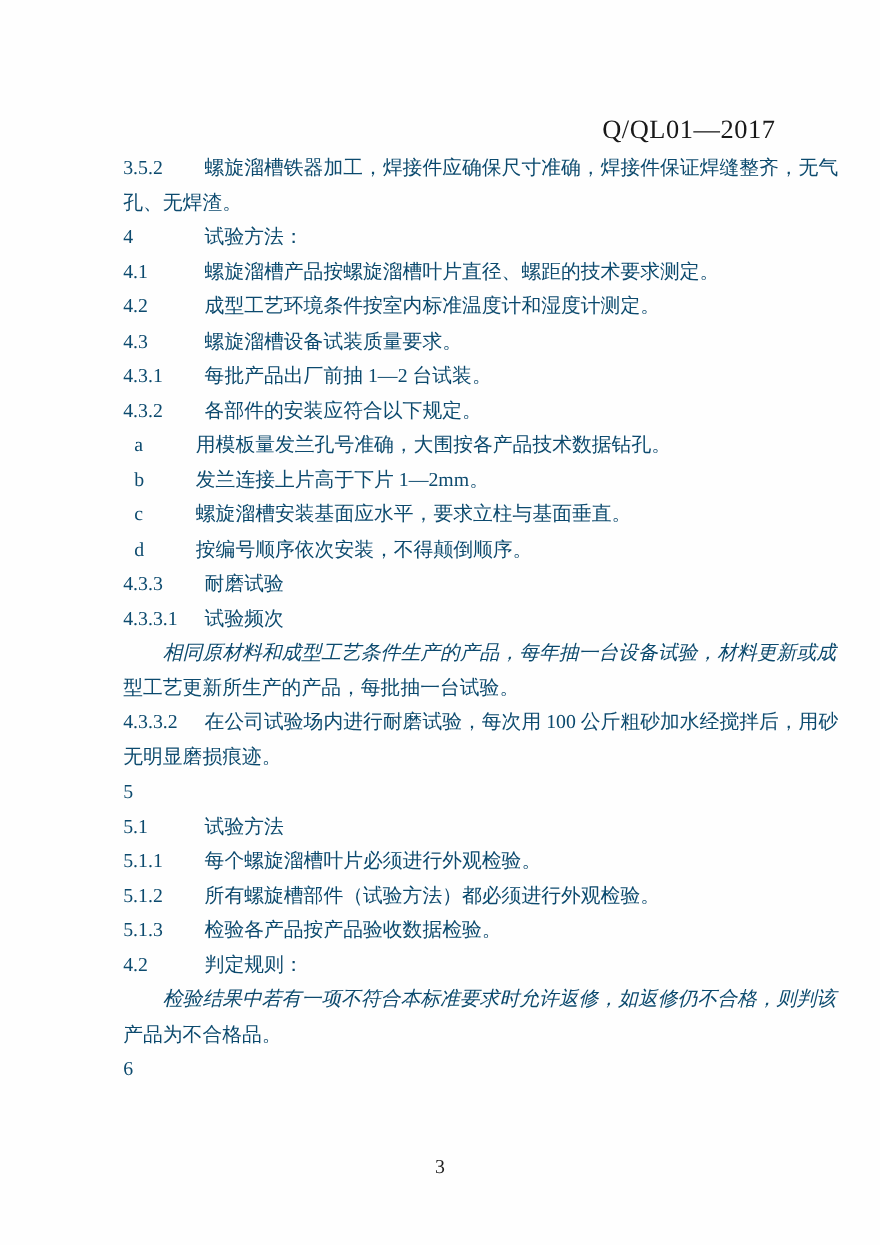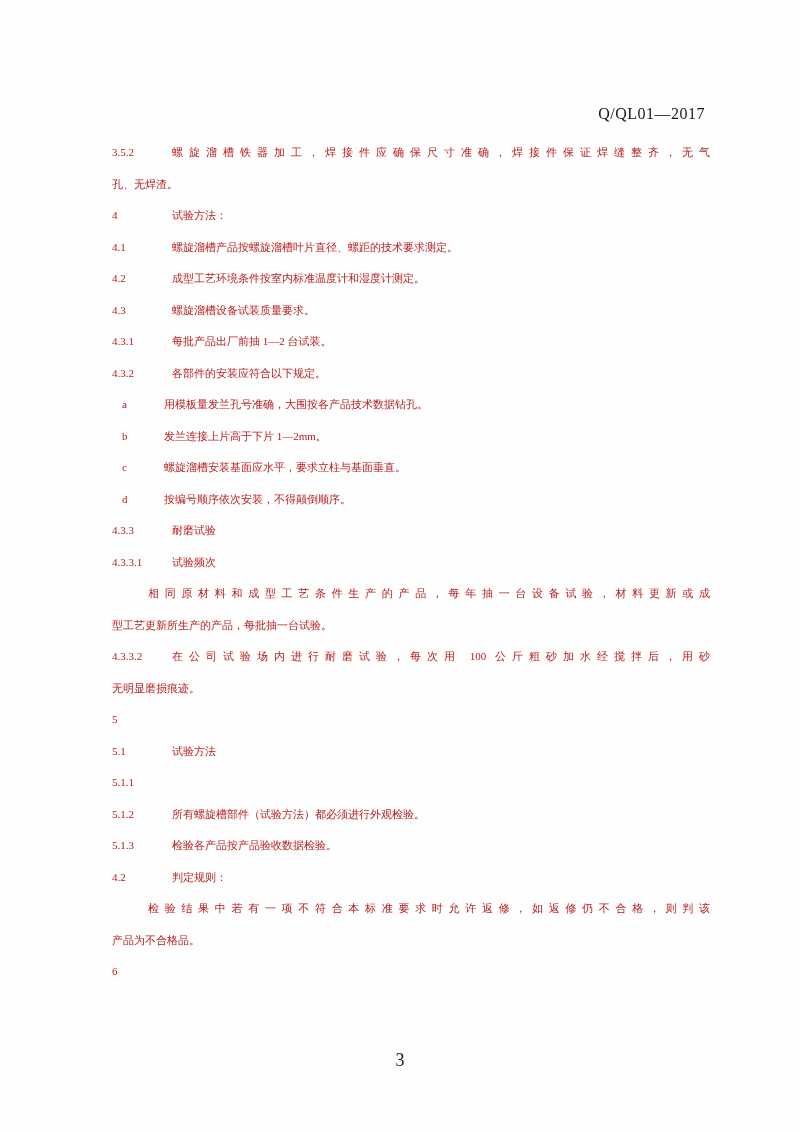--- a/index.html
+++ b/index.html
@@ -17,52 +17,54 @@
     background: #fefefe;
     color: #1e1e1e;
     overflow: hidden;
   }
   .doc-header {
     position: absolute;
     top: 105px;
     left: 0;
     right: 95px;
     text-align: right;
-    font-size: 16px;
+    font-size: 24px;
     letter-spacing: 0.5px;
     color: #181818;
   }
   .doc-body {
     position: absolute;
     top: 137px;
     left: 112px;
     width: 598px;
   }
   .line {
     display: flex;
     height: 31.5px;
     line-height: 31.5px;
-    font-size: 11px;
+    font-size: 18px;
     white-space: nowrap;
-    color: #b91c1c;
+    color: #0c4a6e;
+    gap: 14px;
   }
   .line .num {
     flex: 0 0 auto;
     min-width: 60px;
   }
   .line.letter .num {
     min-width: 42px;
     padding-left: 10px;
   }
   .line .text {
     flex: 1 1 auto;
     min-width: 0;
   }
   .line.indent {
     padding-left: 36px;
+    font-style: italic;
   }
   .line.fill .text {
     text-align: justify;
     text-align-last: justify;
   }
   .page-footer {
     position: absolute;
     top: 1050px;
     left: 0;
     width: 800px;
@@ -148,20 +150,21 @@
       </div>
       <div class="line clause">
         <span class="num">5</span>
       </div>
       <div class="line clause">
         <span class="num">5.1</span>
         <span class="text">试验方法</span>
       </div>
       <div class="line clause">
         <span class="num">5.1.1</span>
+        <span class="text">每个螺旋溜槽叶片必须进行外观检验。</span>
       </div>
       <div class="line clause">
         <span class="num">5.1.2</span>
         <span class="text">所有螺旋槽部件（试验方法）都必须进行外观检验。</span>
       </div>
       <div class="line clause">
         <span class="num">5.1.3</span>
         <span class="text">检验各产品按产品验收数据检验。</span>
       </div>
       <div class="line clause">

